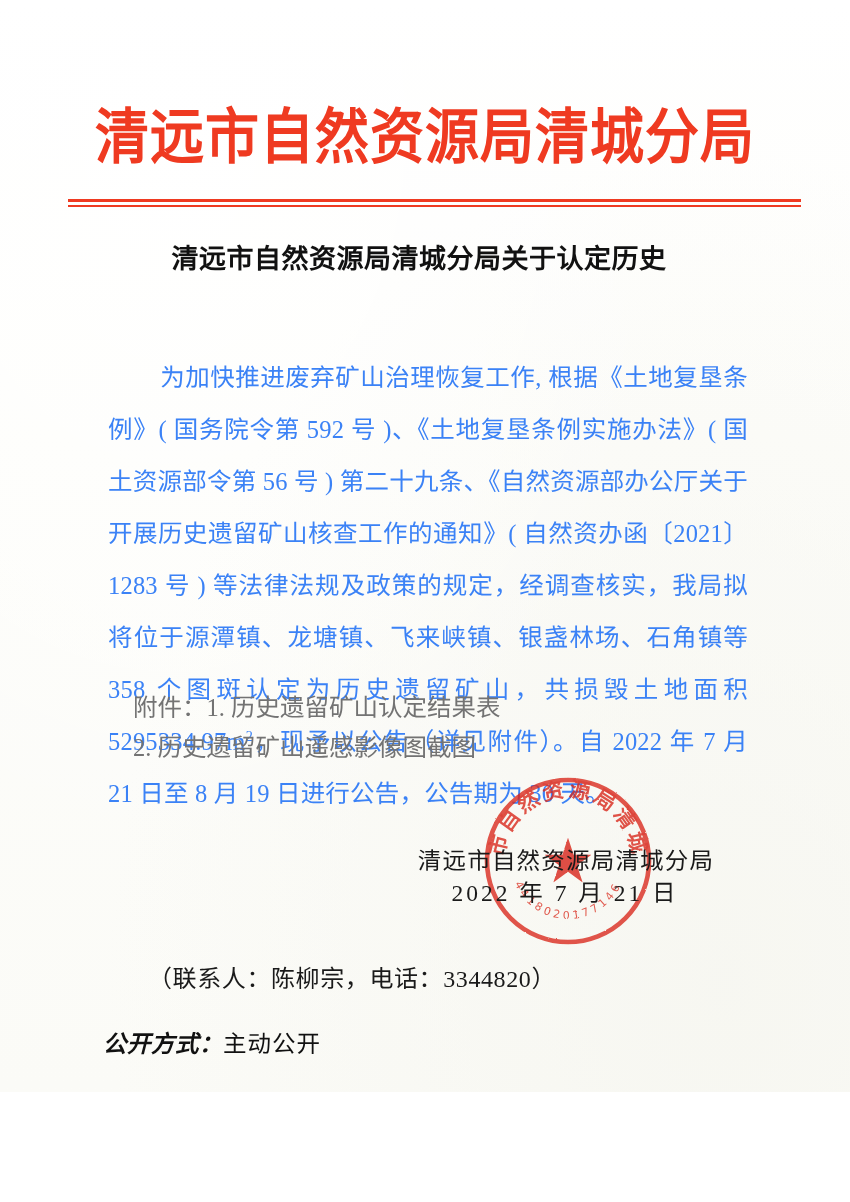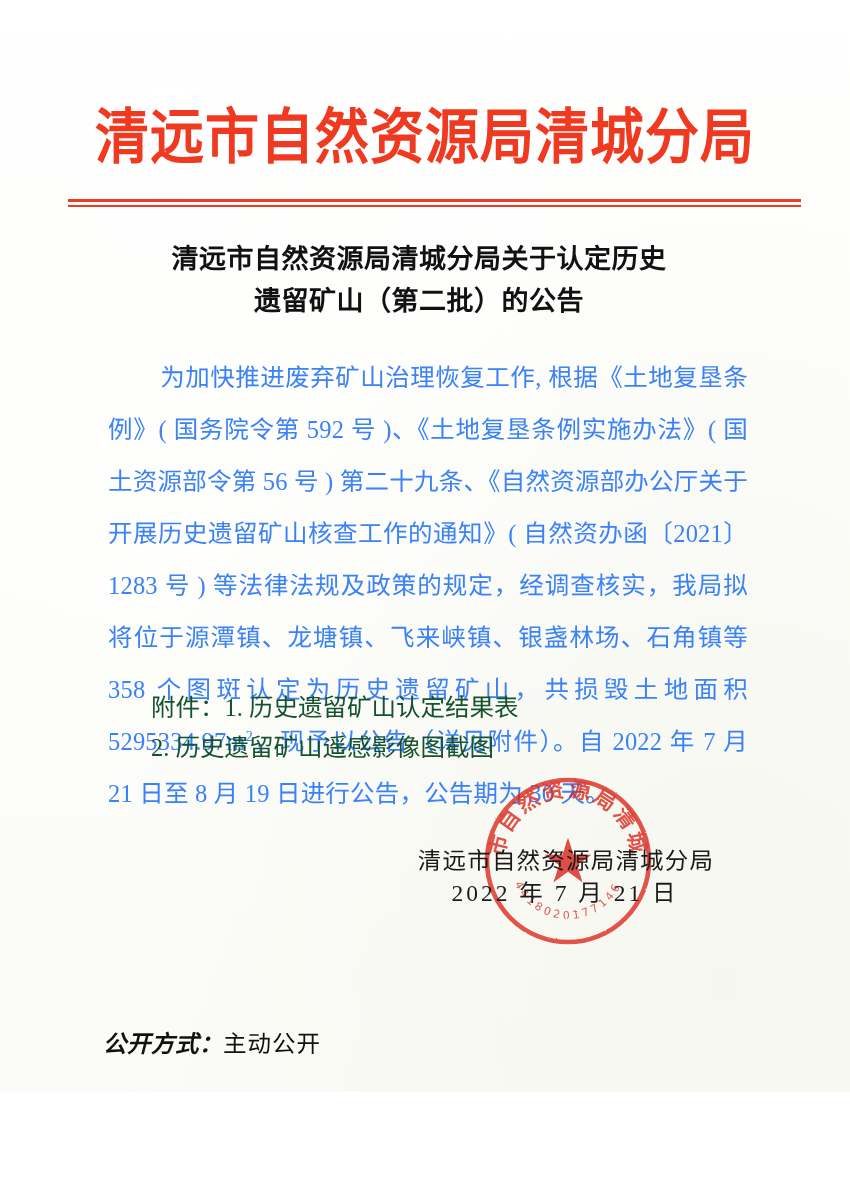--- a/index.html
+++ b/index.html
@@ -127,25 +127,25 @@
   .body-para sup {
     font-size: 0.58em;
     vertical-align: super;
     line-height: 0;
   }
 
   
   .attachments {
     position: absolute;
     top: 688px;
-    left: 151px;
+    left: 133px;
     font-family: "Liberation Serif", "DejaVu Serif", serif;
     font-size: 24.5px;
     line-height: 40px;
-    color: #14532d;
+    color: #737373;
   }
   .attachments .att-row {
     white-space: nowrap;
   }
   .attachments .att-label {
     display: inline-block;
   }
   .attachments .att-item-2 {
     display: inline-block;
   }
@@ -231,21 +231,20 @@
     <div class="letterhead-title">清远市自然资源局清城分局</div>
   </div>
 
   <div class="rule-group-top">
     <div class="rule-thick"></div>
     <div class="rule-thin"></div>
   </div>
 
   <div class="doc-title">
     <span class="line1">清远市自然资源局清城分局关于认定历史</span>
-    <span class="line2">遗留矿山（第二批）的公告</span>
   </div>
 
   <div class="body-block">
     <p class="body-para"><span class="indent"></span><span>为加快推进废弃矿山治理恢复工作, 根据《土地复垦条例》( 国务院令第 592 号 )、《土地复垦条例实施办法》( 国土资源部令第 56 号 ) 第二十九条、《自然资源部办公厅关于开展历史遗留矿山核查工作的通知》( 自然资办函〔2021〕1283 号 ) 等法律法规及政策的规定，经调查核实，我局拟将位于源潭镇、龙塘镇、飞来峡镇、银盏林场、石角镇等 358 个图斑认定为历史遗留矿山，共损毁土地面积 5295334.97m</span><sup>2</sup><span>，现予以公告（详见附件）。自 2022 年 7 月 21 日至 8 月 19 日进行公告，公告期为 30 天。</span></p>
   </div>
 
   <div class="attachments">
     <div class="att-row"><span class="att-label">附件：</span><span>1. 历史遗留矿山认定结果表</span></div>
     <div class="att-row"><span class="att-item-2">2. 历史遗留矿山遥感影像图截图</span></div>
   </div>
@@ -271,20 +270,21 @@
         <text x="86" y="104" text-anchor="middle" font-size="50" fill="#d9281b" opacity="0.95">★</text>
       </g>
     </svg>
   </div>
 
   <div class="signature">
     <div class="sig-org">清远市自然资源局清城分局</div>
     <div class="sig-date">2022 年 7 月 21 日</div>
   </div>
 
+  <div class="contact">（联系人：陈柳宗，电话：3344820）</div>
 
   <div class="disclosure">
     <span class="disc-label">公开方式：</span><span class="disc-value">主动公开</span>
   </div>
 
   <div class="rule-group-bottom">
     <div class="rule-thin-a"></div>
     <div class="rule-thin-b"></div>
   </div>
 

